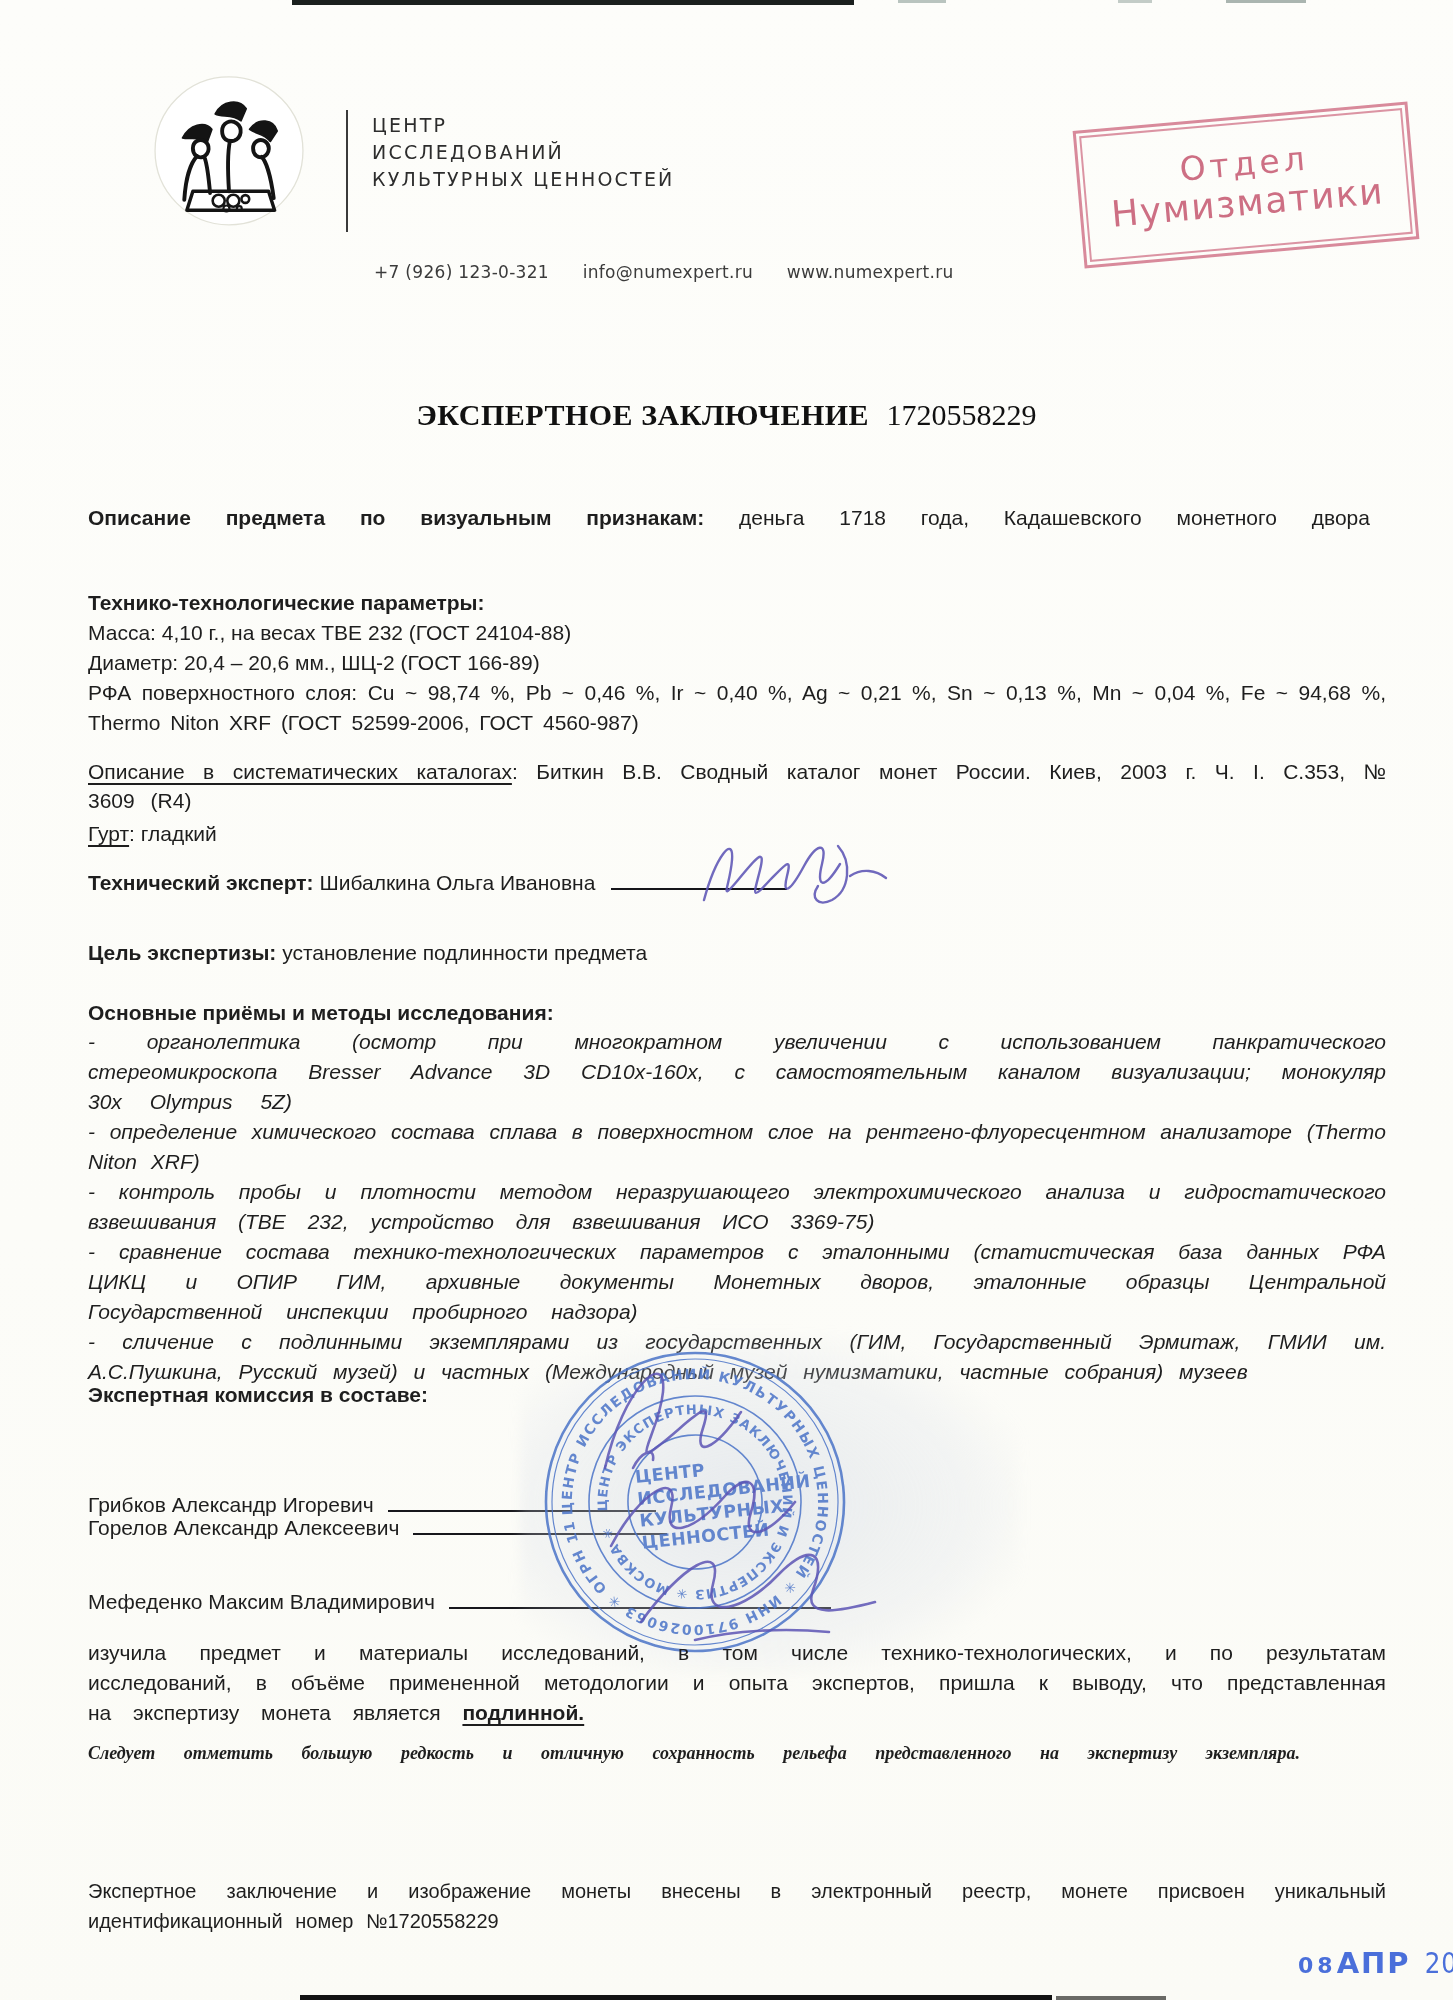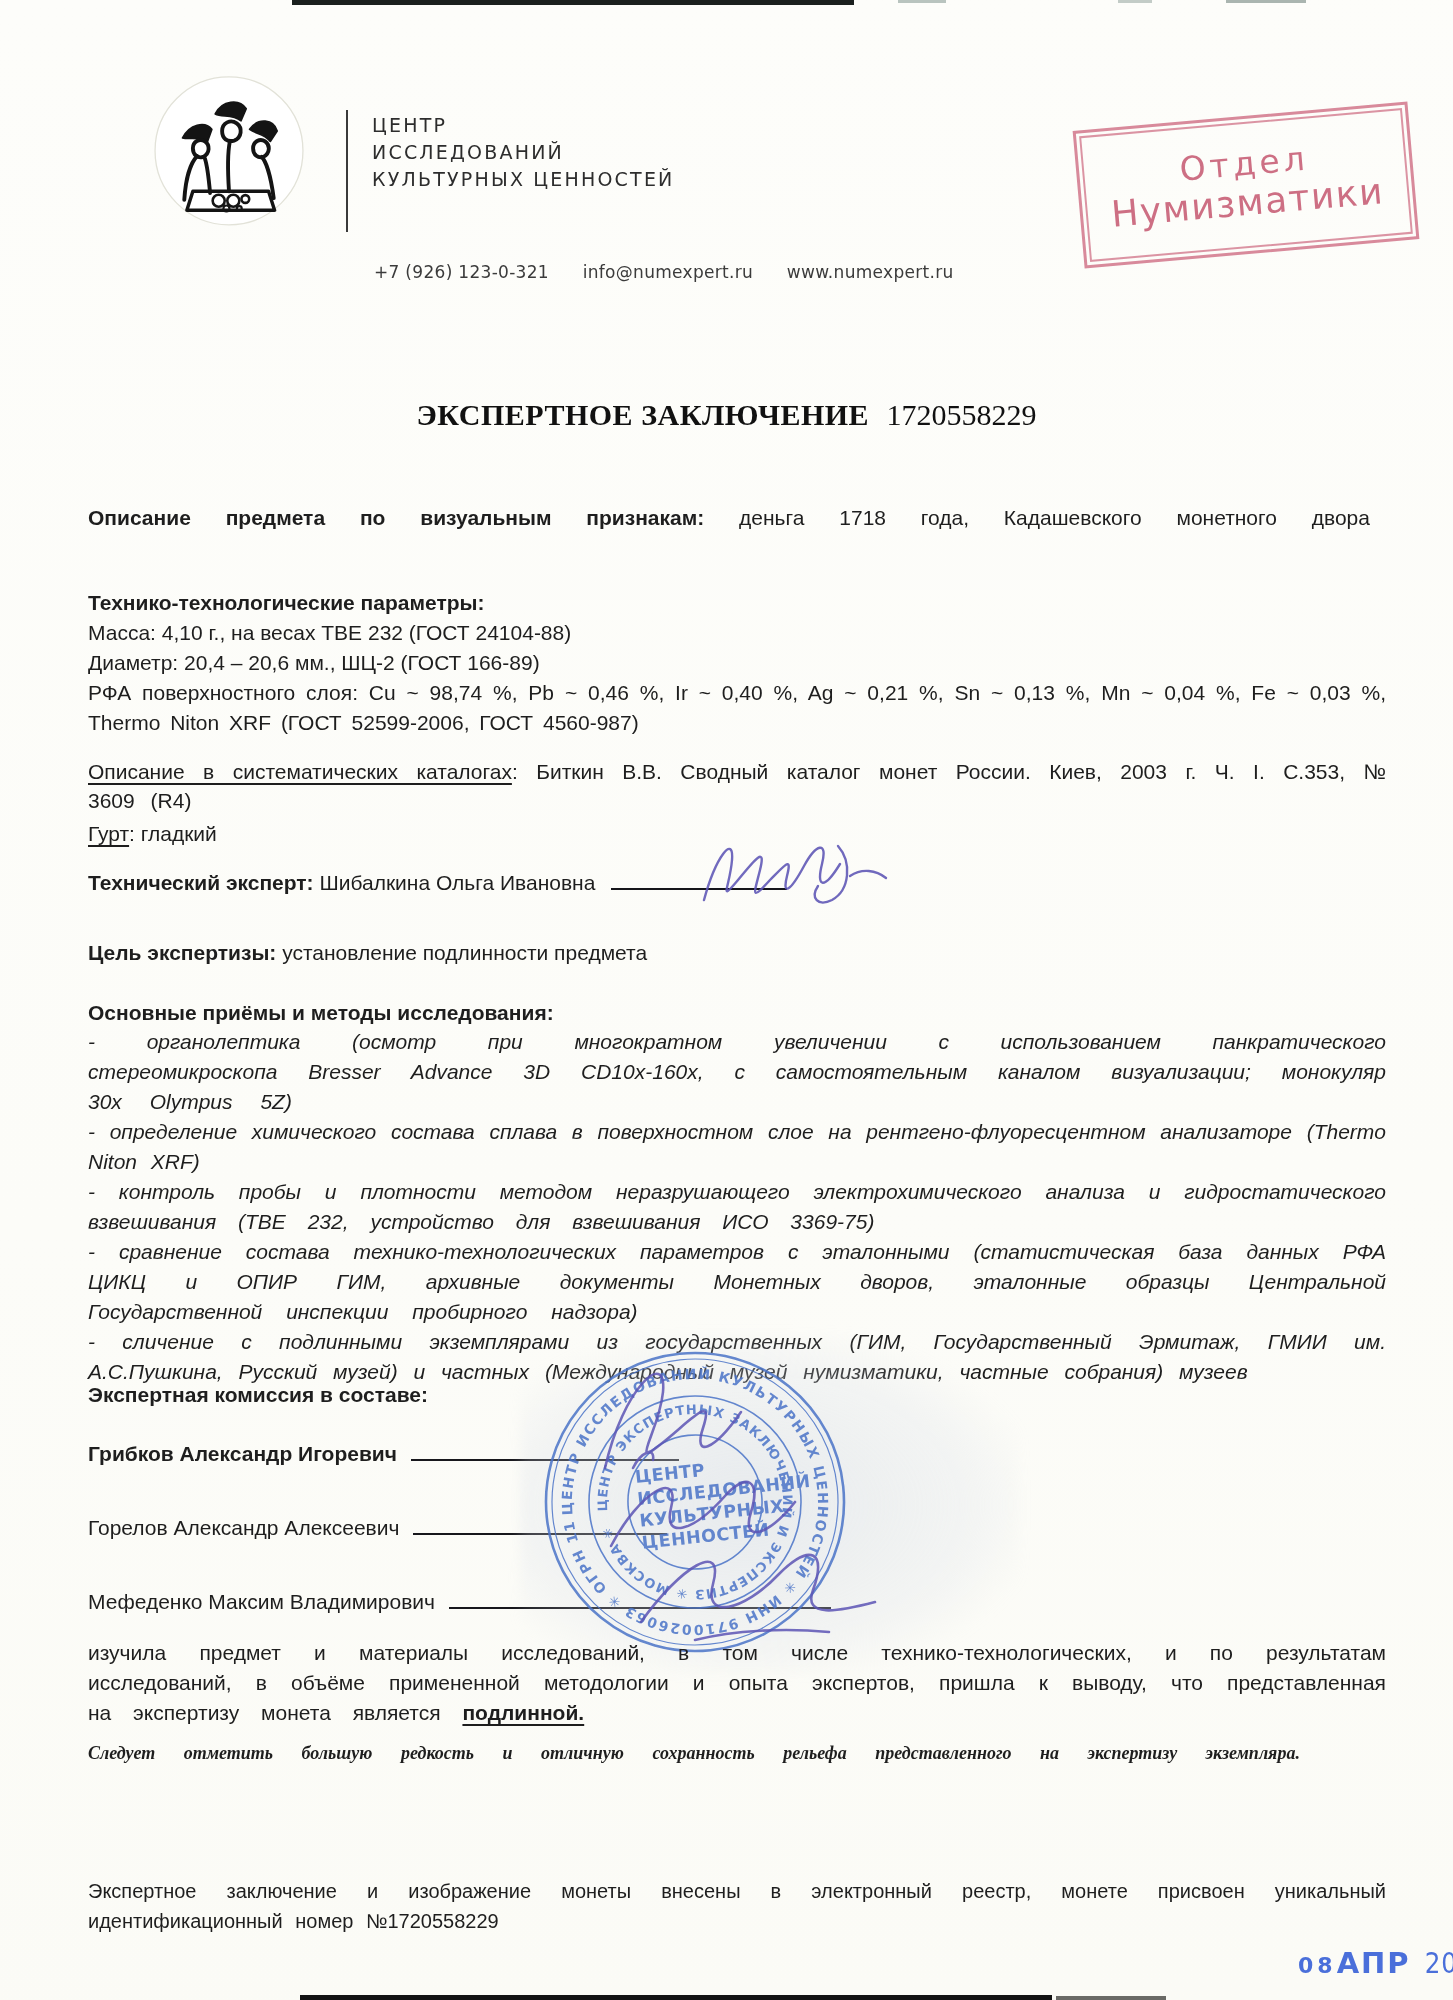--- a/index.html
+++ b/index.html
@@ -159,21 +159,21 @@
   </div>
 
   <div class="blk jst visual-p" style="top:495px;">
     <span class="bold">Описание предмета по визуальным признакам:</span><span> деньга 1718 года, Кадашевского монетного двора</span>
   </div>
 
   <div class="blk tech-lines" style="top:588px;">
     <div class="bold">Технико-технологические параметры:</div>
     <div>Масса: 4,10 г., на весах ТВЕ 232 (ГОСТ 24104-88)</div>
     <div>Диаметр: 20,4 – 20,6 мм., ШЦ-2 (ГОСТ 166-89)</div>
-    <div class="xrf-p">РФА поверхностного слоя: Cu ~ 98,74 %, Pb ~ 0,46 %, Ir ~ 0,40 %, Ag ~ 0,21 %, Sn ~ 0,13 %, Mn ~ 0,04 %, Fe ~ 0,03 %, Thermo Niton XRF (ГОСТ  52599-2006, ГОСТ 4560-987)</div>
+    <div class="xrf-p">РФА поверхностного слоя: Cu ~ 98,74 %, Pb ~ 0,46 %, Ir ~ 0,40 %, Ag ~ 0,21 %, Sn ~ 0,13 %, Mn ~ 0,04 %, Fe ~ 94,68 %, Thermo Niton XRF (ГОСТ  52599-2006, ГОСТ 4560-987)</div>
   </div>
 
   <div class="blk" style="top:757px;">
     <div class="jst catalog-p">
       <span class="ul">Описание в систематических каталогах</span><span>: Биткин В.В. Сводный каталог монет России. Киев, 2003 г. Ч. I. С.353, № 3609 (R4)</span>
     </div>
     <div class="edge-p">
       <span class="ul">Гурт</span><span>: гладкий</span>
     </div>
   </div>
@@ -200,21 +200,21 @@
       <p class="m1">- органолептика (осмотр при многократном увеличении с использованием панкратического стереомикроскопа Bresser Advance 3D CD10x-160x, с самостоятельным каналом визуализации; монокуляр 30x Olympus 5Z)</p>
       <p class="m2">- определение химического состава сплава в поверхностном слое на рентгено-флуоресцентном анализаторе (Thermo Niton XRF)</p>
       <p class="m3">- контроль пробы и плотности методом неразрушающего электрохимического анализа и гидростатического взвешивания (ТВЕ 232, устройство для взвешивания ИСО 3369-75)</p>
       <p class="m4">- сравнение состава технико-технологических параметров с эталонными (статистическая база данных РФА ЦИКЦ и ОПИР ГИМ, архивные документы Монетных дворов, эталонные образцы Центральной Государственной инспекции пробирного надзора)</p>
       <p class="m5">- сличение с подлинными экземплярами из государственных (ГИМ, Государственный Эрмитаж, ГМИИ им. А.С.Пушкина, Русский музей)  и частных (Международный музей нумизматики, частные собрания) музеев</p>
     </div>
   </div>
 
   <div class="blk bold" style="top:1380px;">Экспертная комиссия в составе:</div>
 
-  <div class="member-row" style="top:1441px;font-weight:bold;">
+  <div class="member-row" style="top:1492px;">
     <span>Грибков Александр Игоревич</span><span class="mline w1"></span>
   </div>
   <div class="member-row" style="top:1515px;">
     <span>Горелов Александр Алексеевич</span><span class="mline w2"></span>
   </div>
   <div class="member-row" style="top:1589px;">
     <span>Мефеденко Максим Владимирович</span><span class="mline w3"></span>
   </div>
 
   <div class="stamp-blob"></div>

